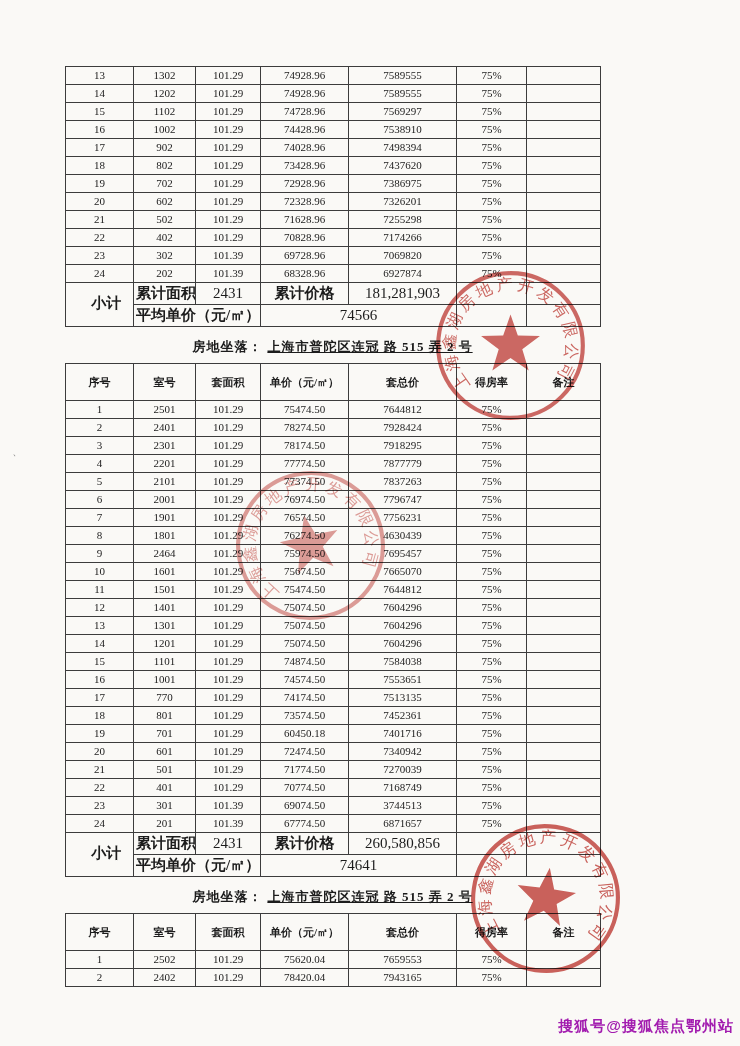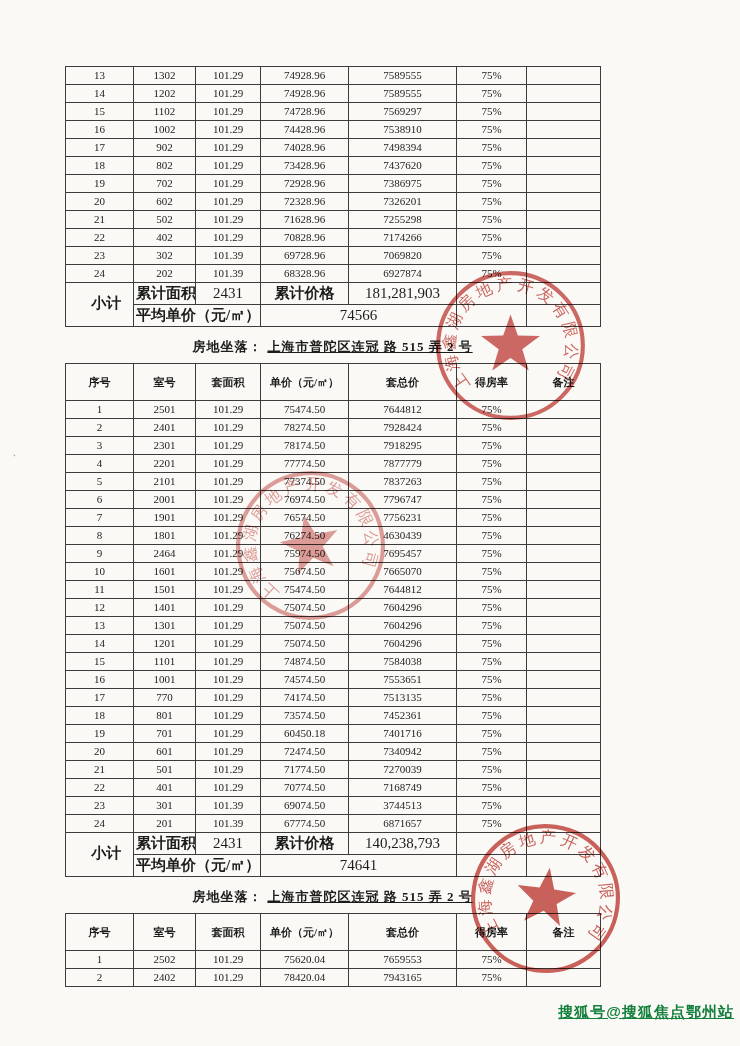--- a/index.html
+++ b/index.html
@@ -17,22 +17,22 @@
   tr.sub td{height:21px;line-height:21px;font-size:15px;}
   .b{font-weight:bold;}
   .vert{display:inline-block;width:1.1em;word-break:break-all;line-height:1.5;font-weight:bold;font-family:Liberation Mono, monospace;}
   .loc{width:535px;text-align:center;font-size:13px;font-weight:bold;margin:11px 0 7px 0;letter-spacing:1px;}
   .loc-val{text-decoration:underline;margin-left:5px;margin-top:39px;}
   .stamp{position:absolute;mix-blend-mode:multiply;pointer-events:none;}
   #stamp1{left:433px;top:268px;opacity:.78;}
   #stamp2{left:233px;top:468px;opacity:.5;transform:rotate(-12deg);}
   #stamp3{left:468px;top:821px;opacity:.82;transform:rotate(8deg);}
   .watermark{
-    position:absolute;right:6px;bottom:24px;font-size:15px;font-weight:bold;color:#15803d;
-    font-family:"Liberation Sans","DejaVu Sans",sans-serif;letter-spacing:1px;text-decoration:underline;
+    position:absolute;right:6px;bottom:10px;font-size:15px;font-weight:bold;color:#a21caf;
+    font-family:"Liberation Sans","DejaVu Sans",sans-serif;letter-spacing:1px;
   }
   .artifact{position:absolute;left:12px;top:444px;font-size:11px;color:#8a8a8a;}
 </style>
 </head>
 <body>
 
 <div class="page">
   <span class="artifact">、</span>
 
   <div class="sheet">
@@ -418,21 +418,21 @@
             <td>75%</td>
             <td></td>
           </tr>
         </tbody>
       <tbody>
         <tr class="sub">
           <td rowspan="2"><span class="vert">小计</span></td>
           <td class="b">累计面积</td>
           <td>2431</td>
           <td class="b">累计价格</td>
-          <td>140,238,793</td>
+          <td>260,580,856</td>
           <td></td>
           <td></td>
         </tr>
         <tr class="sub">
           <td colspan="2" class="b">平均单价（元/㎡）</td>
           <td colspan="2">74641</td>
           <td></td>
           <td></td>
         </tr>
       </tbody>

